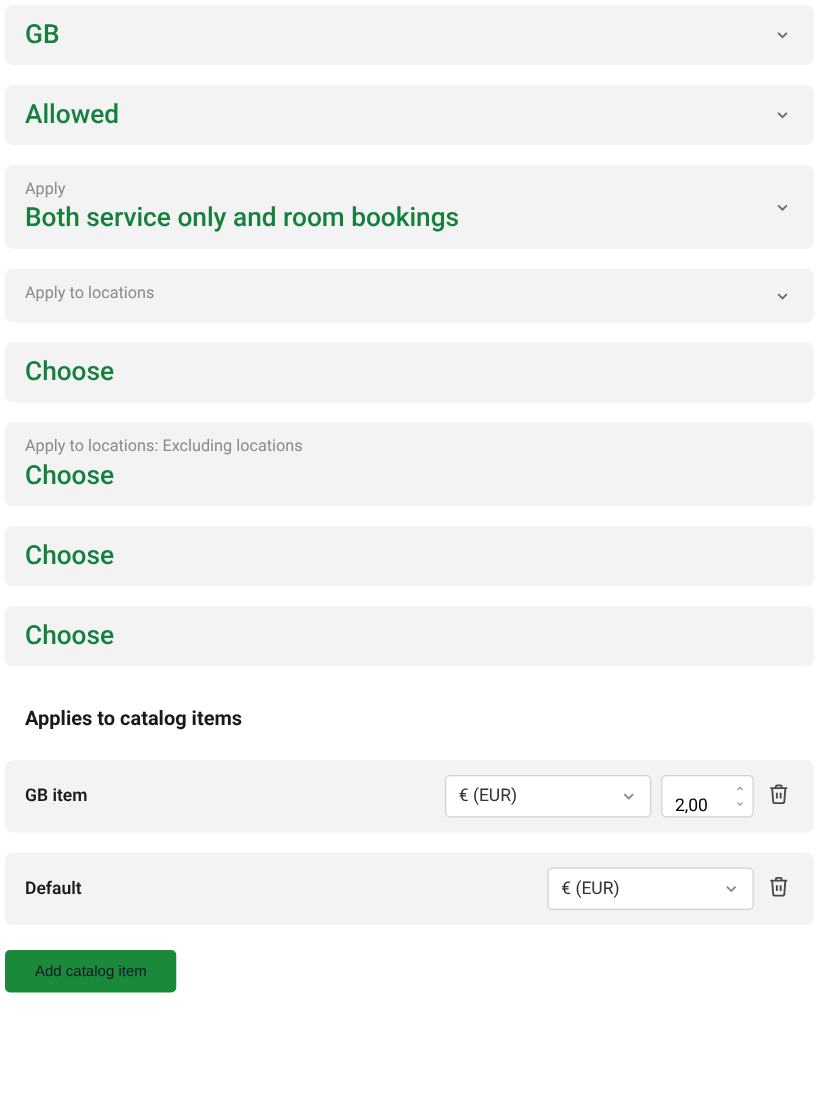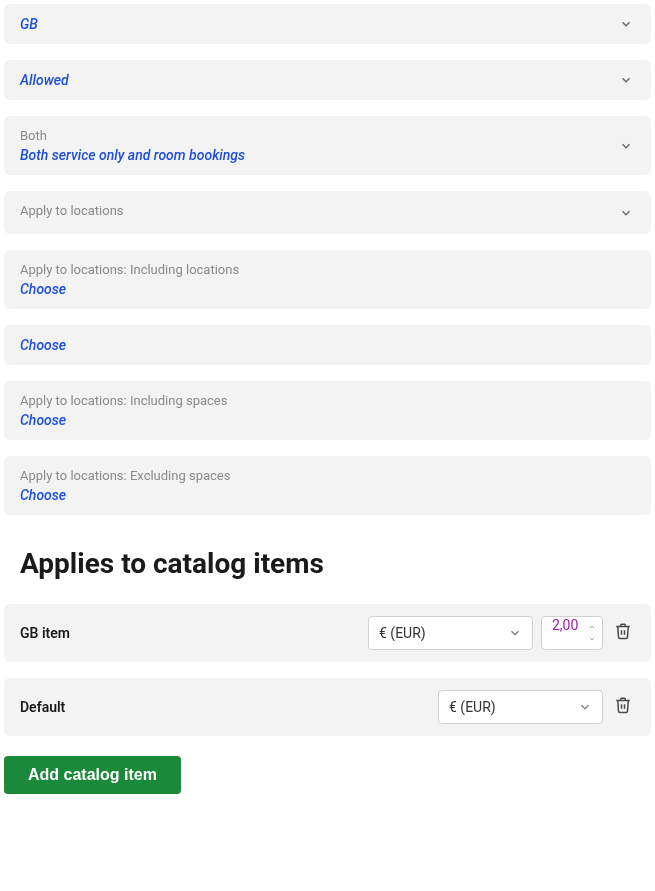--- a/index.html
+++ b/index.html
@@ -20,34 +20,33 @@
       margin-bottom: 16px;
       position: relative;
       cursor: pointer;
     }
     .dropdown-label {
       font-size: 13px;
       color: #8a8a8a;
       margin-bottom: 4px;
     }
     .dropdown-value {
-      font-size: 14px;
-      color: #1d4ed8;
+      font-size: 21px;
+      color: #15803d;
       font-weight: 500;
-      font-style: italic;
     }
     .dropdown-chevron {
       position: absolute;
       right: 18px;
       top: 50%;
       transform: translateY(-50%);
       color: #6b6b6b;
     }
     .section-heading {
-      font-size: 28px;
+      font-size: 16px;
       font-weight: 700;
       color: #1a1a1a;
       margin: 32px 0 24px 16px;
     }
     .catalog-row {
       background: #f3f3f3;
       border-radius: 6px;
       padding: 12px 16px;
       margin-bottom: 16px;
       display: flex;
@@ -68,31 +67,31 @@
       border-radius: 4px;
       padding: 0 10px;
       display: flex;
       align-items: center;
       justify-content: space-between;
       cursor: pointer;
       font-size: 14px;
       color: #333;
     }
     .price-input {
-      width: 62px;
+      width: 74px;
       height: 34px;
       background: #fff;
       border: 1px solid #d0d0d0;
       border-radius: 4px;
       padding: 0 20px 0 10px;
       font-size: 14px;
-      color: #a21caf;
+      color: #000000;
       position: relative;
       display: flex;
-      align-items: flex-start;
+      align-items: flex-end;
     }
     .price-input .steppers {
       position: absolute;
       right: 4px;
       top: 2px;
       bottom: 2px;
       display: flex;
       flex-direction: column;
       justify-content: center;
       gap: 0;
@@ -110,26 +109,26 @@
       width: 24px;
       height: 24px;
       display: flex;
       align-items: center;
       justify-content: center;
       cursor: pointer;
       color: #4a4a4a;
     }
     .add-btn {
       background: #1a8a3a;
-      color: #ffffff;
+      color: #0f172a;
       border: none;
       border-radius: 4px;
       padding: 10px 24px;
-      font-size: 16px;
-      font-weight: 700;
+      font-size: 12px;
+      font-weight: 400;
       cursor: pointer;
       margin-top: 4px;
     }
     .chevron-down {
       display: inline-block;
     }
     .chevron-down svg {
       display: block;
     }
   </style>
@@ -153,59 +152,57 @@
   <div class="dropdown-value">Allowed</div>
   <span class="dropdown-chevron chevron-down">
     <svg width="14" height="14" viewBox="0 0 24 24" fill="none" stroke="currentColor" stroke-width="2.5">
         <polyline points="6 9 12 15 18 9"></polyline>
       </svg>
   </span>
 </div>
 
 
 <div class="dropdown-field">
-  <div class="dropdown-label">Both</div>
+  <div class="dropdown-label">Apply</div>
   <div class="dropdown-value">Both service only and room bookings</div>
   <span class="dropdown-chevron chevron-down">
     <svg width="14" height="14" viewBox="0 0 24 24" fill="none" stroke="currentColor" stroke-width="2.5">
         <polyline points="6 9 12 15 18 9"></polyline>
       </svg>
   </span>
 </div>
 
 
 <div class="dropdown-field">
   <div class="dropdown-label">Apply to locations</div>
   <span class="dropdown-chevron chevron-down">
     <svg width="14" height="14" viewBox="0 0 24 24" fill="none" stroke="currentColor" stroke-width="2.5">
         <polyline points="6 9 12 15 18 9"></polyline>
       </svg>
   </span>
 </div>
 
 
 <div class="dropdown-field">
-  <div class="dropdown-label">Apply to locations: Including locations</div>
-  <div class="dropdown-value">Choose</div>
-</div>
-
-
-<div class="dropdown-field">
-  <div class="dropdown-value">Choose</div>
-</div>
-
-
-<div class="dropdown-field">
-  <div class="dropdown-label">Apply to locations: Including spaces</div>
-  <div class="dropdown-value">Choose</div>
-</div>
-
-
-<div class="dropdown-field">
-  <div class="dropdown-label">Apply to locations: Excluding spaces</div>
+  <div class="dropdown-value">Choose</div>
+</div>
+
+
+<div class="dropdown-field">
+  <div class="dropdown-label">Apply to locations: Excluding locations</div>
+  <div class="dropdown-value">Choose</div>
+</div>
+
+
+<div class="dropdown-field">
+  <div class="dropdown-value">Choose</div>
+</div>
+
+
+<div class="dropdown-field">
   <div class="dropdown-value">Choose</div>
 </div>
 
 
 <h2 class="section-heading">Applies to catalog items</h2>
 
 
 <div class="catalog-row">
   <div class="catalog-name">GB item</div>
   <div class="currency-select">

